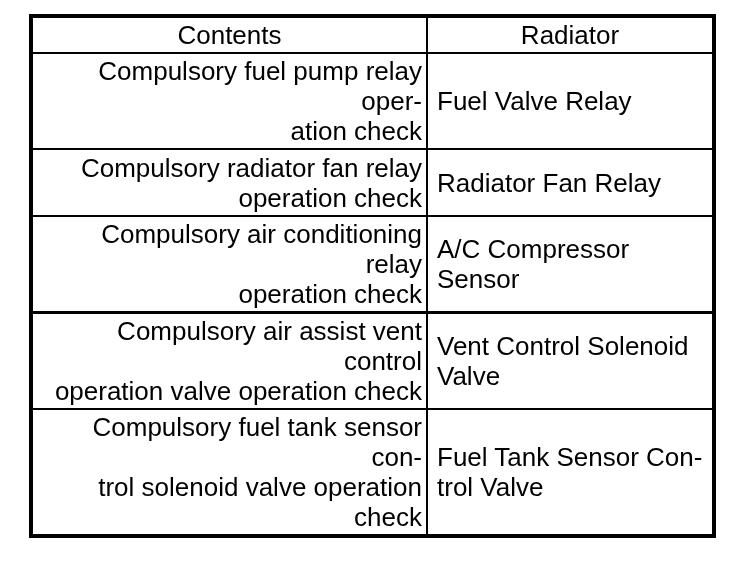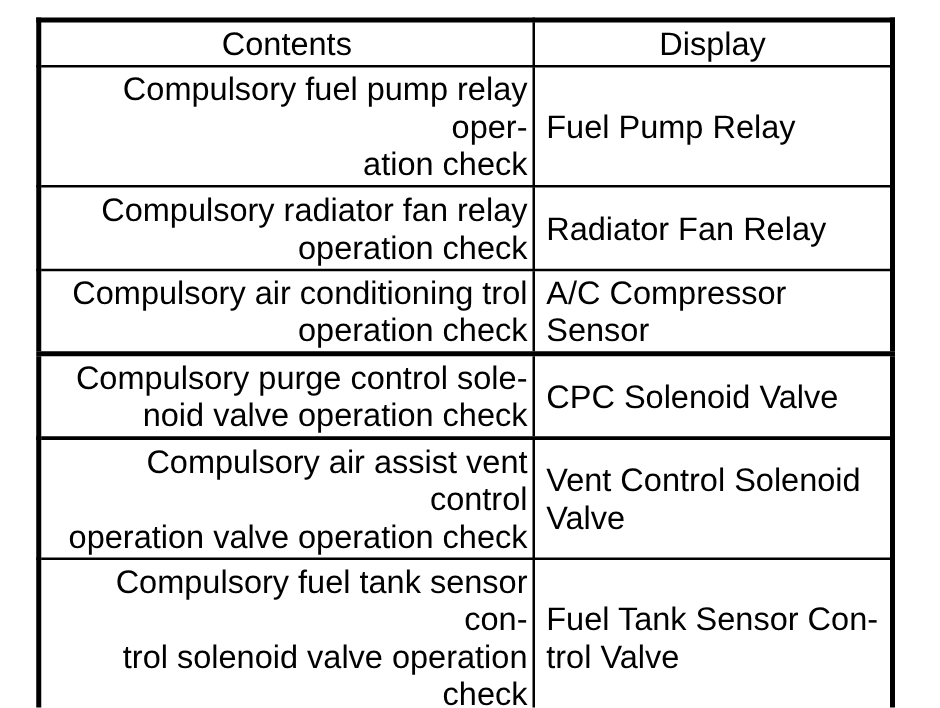--- a/index.html
+++ b/index.html
@@ -59,43 +59,38 @@
 <body>
 
 <table class="doc-table">
   <colgroup>
     <col class="col-contents">
     <col class="col-display">
   </colgroup>
   <thead>
     <tr>
       <th>Contents</th>
-      <th>Display</th>
+      <th>Radiator</th>
     </tr>
   </thead>
   <tbody>
     <tr>
       <td class="cell-contents">Compulsory fuel pump relay oper-
 ation check</td>
-      <td class="cell-display">Fuel Pump Relay</td>
+      <td class="cell-display">Fuel Valve Relay</td>
     </tr>
     <tr>
       <td class="cell-contents">Compulsory radiator fan relay
 operation check</td>
       <td class="cell-display">Radiator Fan Relay</td>
     </tr>
     <tr>
-      <td class="cell-contents">Compulsory air conditioning trol
+      <td class="cell-contents">Compulsory air conditioning relay
 operation check</td>
       <td class="cell-display">A/C Compressor Sensor</td>
-    </tr>
-    <tr class="group-break">
-      <td class="cell-contents">Compulsory purge control sole-
-noid valve operation check</td>
-      <td class="cell-display">CPC Solenoid Valve</td>
     </tr>
     <tr class="mid-break">
       <td class="cell-contents">Compulsory air assist vent control
 operation valve operation check</td>
       <td class="cell-display">Vent Control Solenoid
 Valve</td>
     </tr>
     <tr class="tall-row">
       <td class="cell-contents">Compulsory fuel tank sensor con-
 trol solenoid valve operation

